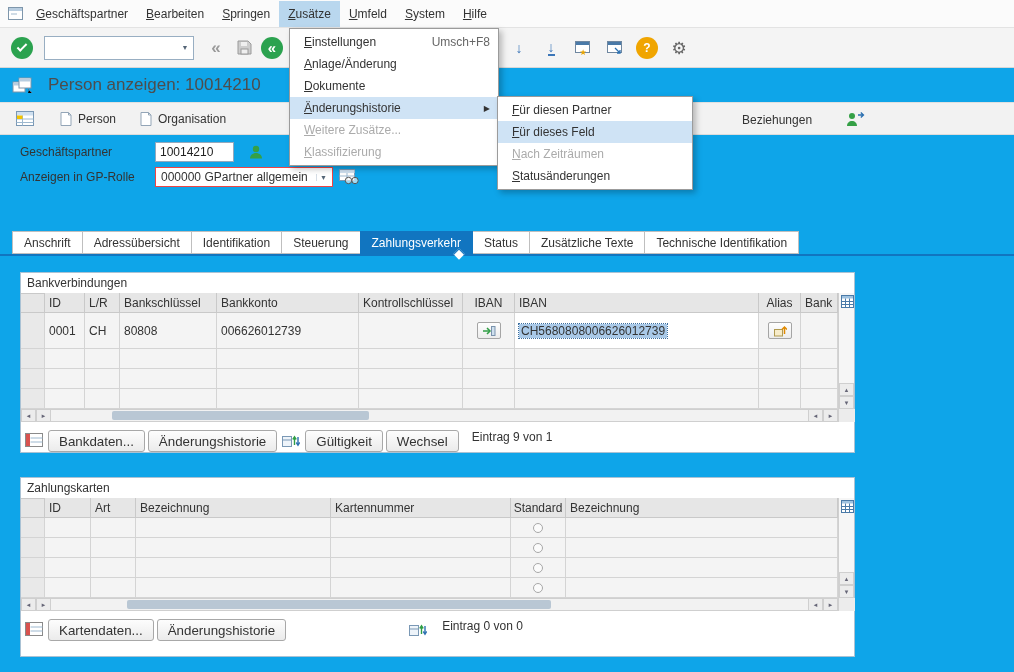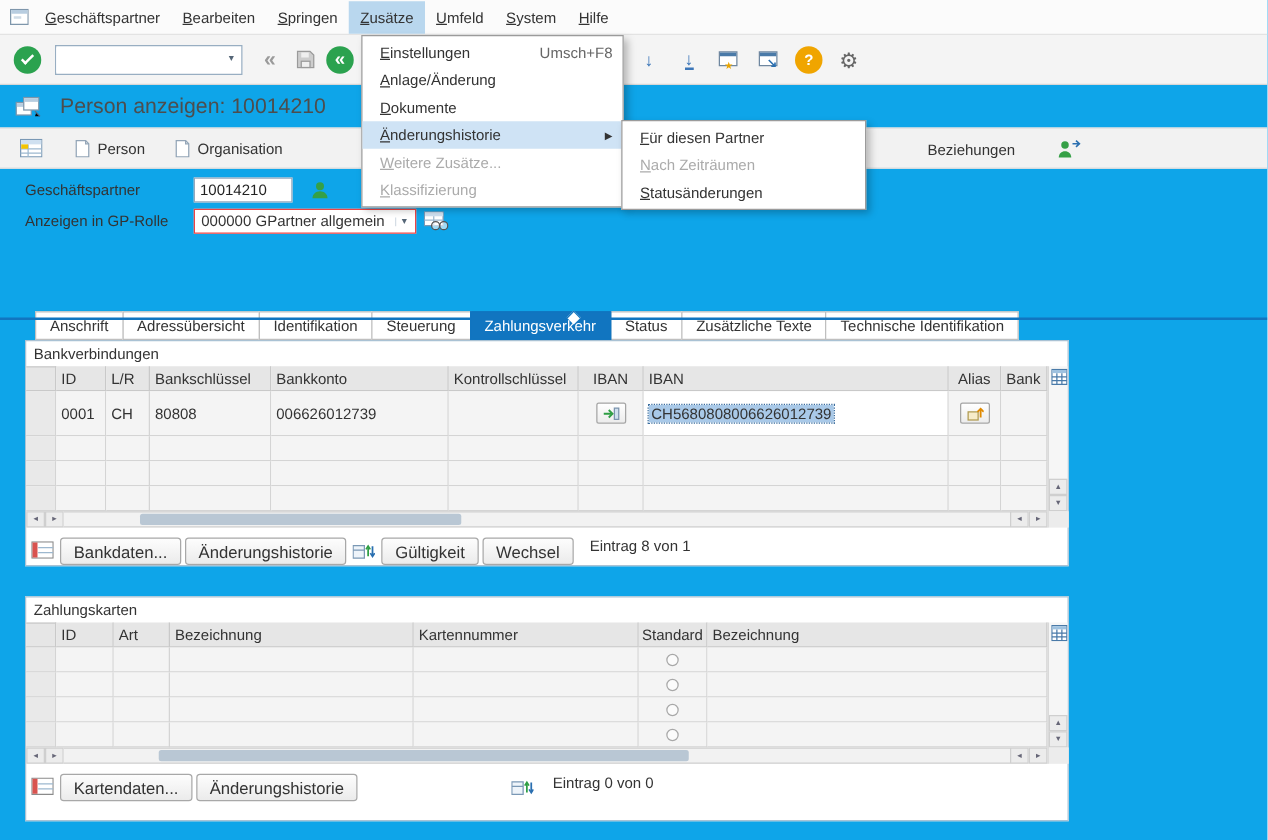--- a/index.html
+++ b/index.html
@@ -49,21 +49,21 @@
   .flabel{width:135px}
   .finput{width:79px;height:20px;border:1px solid #93a8bd;background:#fff;padding:1px 4px;
           font:12px "Liberation Sans",sans-serif;color:#222}
   .fcombo{width:178px;height:20px;border:1px solid #ef4444;background:#fff;display:flex;align-items:center;padding:0 2px 0 5px}
   .fcombo .tx{flex:1;white-space:nowrap;overflow:hidden}
   .fcombo .dd{font-size:7px;color:#567;padding:0 3px;border-left:1px solid #d5dde5}
   .picon{margin-left:14px;display:flex}
   .mcicon{margin-left:6px;display:flex}
 
   
-  .tabs{position:absolute;left:0;top:249px;width:100%;height:23px;display:flex;padding-left:28px}
+  .tabs{position:absolute;left:0;top:231px;width:100%;height:23px;display:flex;padding-left:12px}
   .tab{padding:4px 11px;border:1px solid #bfbfbf;background:#fff;margin-right:-1px;white-space:nowrap;position:relative}
   .tab.active{background:#1175c0;border-color:#1175c0;color:#fff;z-index:2}
   .tabline{position:absolute;left:0;top:254px;width:100%;height:2px;background:#1175c0}
   .notch{position:absolute;left:455px;top:250px;width:8px;height:8px;background:#fff;
          border-left:1px solid #1175c0;border-top:1px solid #1175c0;transform:rotate(45deg);z-index:3}
 
   
   .panel{position:absolute;left:20px;width:835px;border:1px solid #aac2d4;background:#fff}
   .panel.bank{top:272px;height:181px}
   .panel.cards{top:477px;height:180px}
@@ -414,21 +414,21 @@
             <rect x="0.5" y="3.5" width="9" height="10" fill="#eef4fa" stroke="#7a98b5"></rect>
             <line x1="0.5" y1="7" x2="9.5" y2="7" stroke="#7a98b5"></line>
             <path d="M12.5 12V5" stroke="#2f9e44" stroke-width="1.4"></path>
             <path d="M10.8 6.5l1.7-2.6 1.7 2.6" fill="none" stroke="#2f9e44" stroke-width="1.4"></path>
             <path d="M16 4v7" stroke="#2a6fb0" stroke-width="1.4"></path>
             <path d="M14.3 9.5l1.7 2.6 1.7-2.6" fill="none" stroke="#2a6fb0" stroke-width="1.4"></path>
           </svg>
       </span>
       <button class="btn">Gültigkeit</button>
       <button class="btn">Wechsel</button>
-      <span class="entry">Eintrag 8 von 1</span>
+      <span class="entry">Eintrag 9 von 1</span>
     </div>
   </div>
 
   <div class="panel cards">
     <div class="ptitle">Zahlungskarten</div>
     <div class="grid">
       <div class="gmain">
         <div class="grow ghead">
           <span class="gcell k0 selc"></span>
           <span class="gcell k1">ID</span>
@@ -553,20 +553,23 @@
     </div>
     <div class="pitem dis">
       <span class="lab"><u>K</u>lassifizierung</span>
     </div>
   </div>
 
   <div class="pop sub">
     <div class="pitem">
       <span class="lab"><u>F</u>ür diesen Partner</span>
     </div>
+    <div class="pitem hl">
+      <span class="lab"><u>F</u>ür dieses Feld</span>
+    </div>
     <div class="pitem dis">
       <span class="lab"><u>N</u>ach Zeiträumen</span>
     </div>
     <div class="pitem">
       <span class="lab"><u>S</u>tatusänderungen</span>
     </div>
   </div>
 
 </div>
 

